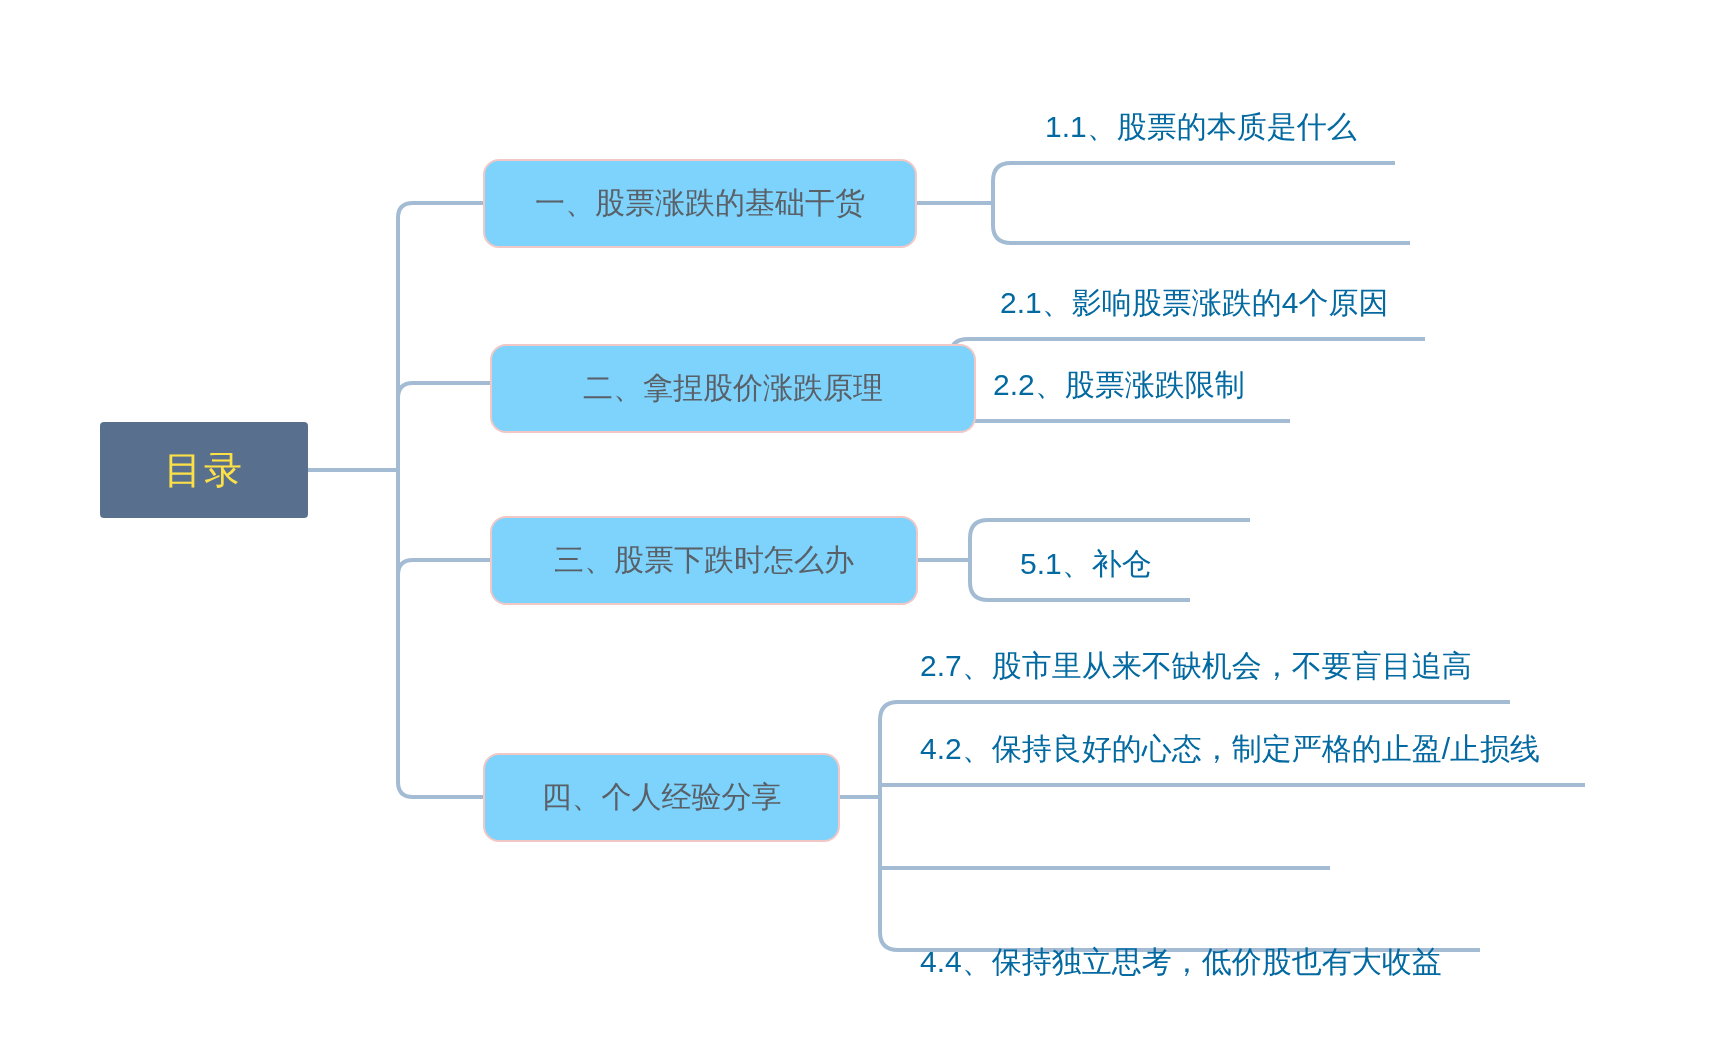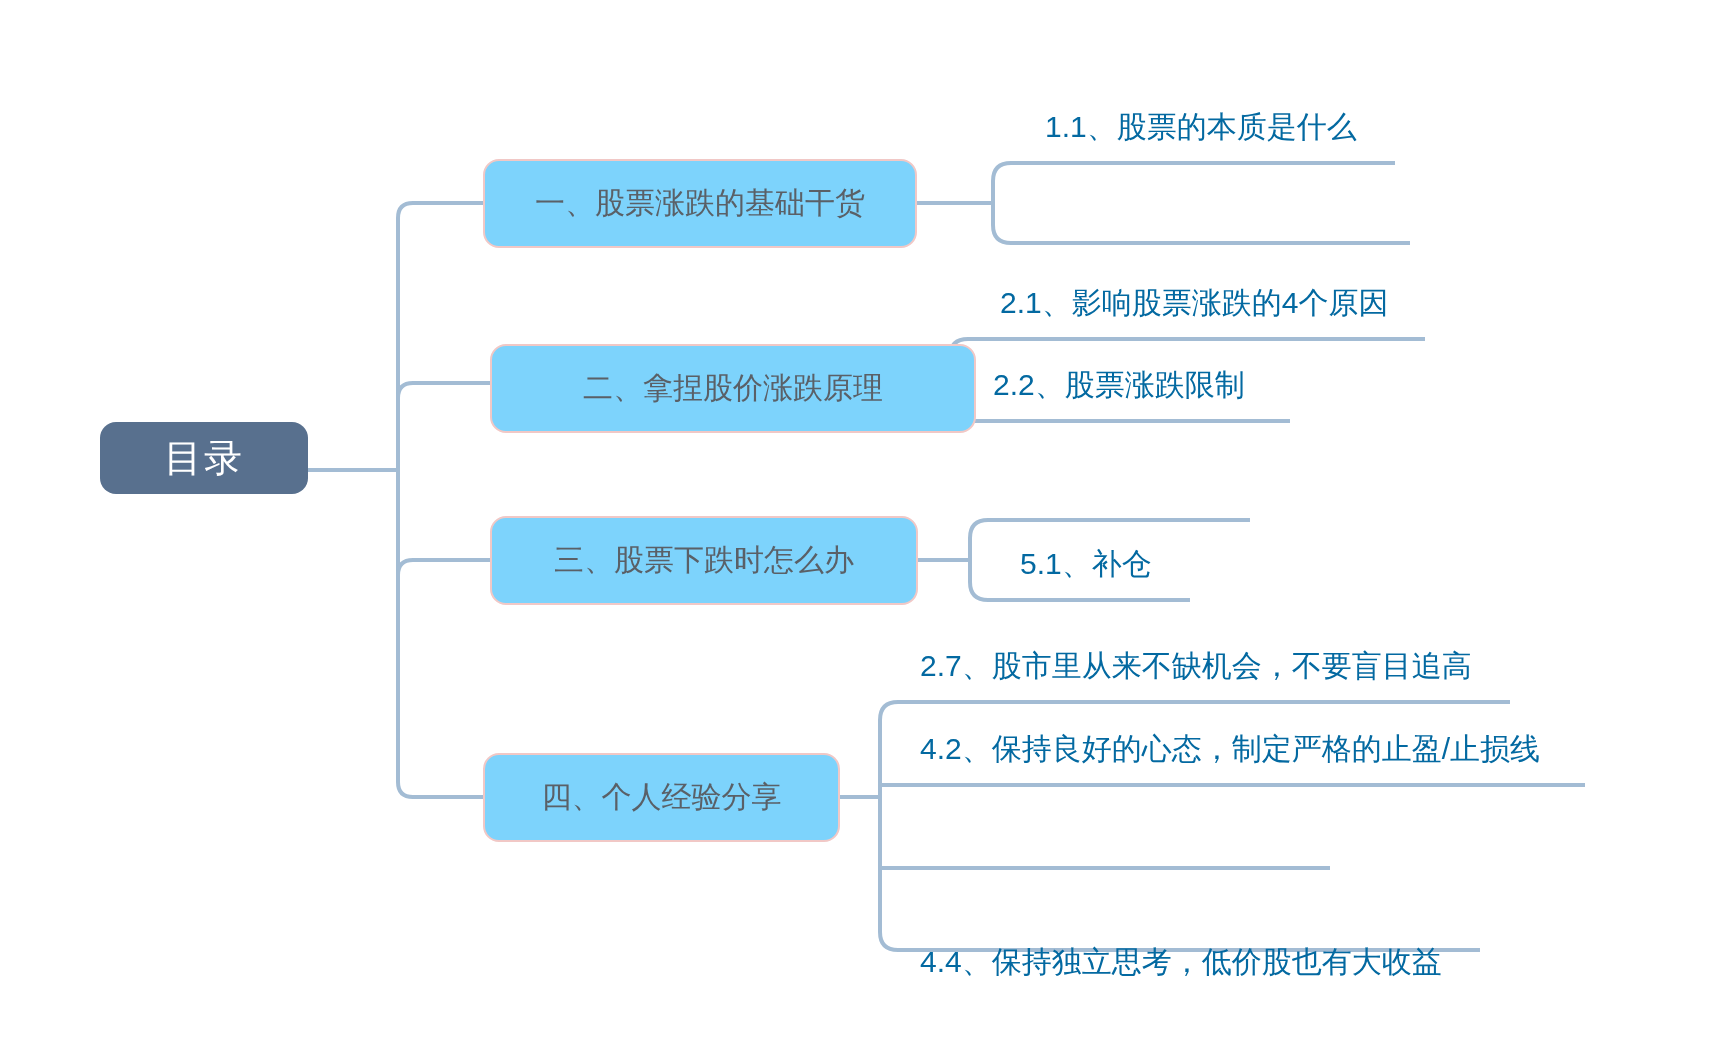--- a/index.html
+++ b/index.html
@@ -22,27 +22,27 @@
     height: 1056px;
   }
   #edges path {
     fill: none;
     stroke: #A3BCD4;
     stroke-width: 4;
   }
   .root-node {
     position: absolute;
     left: 100px; top: 422px;
-    width: 208px; height: 72px;
+    width: 208px; height: 96px;
     background: #58708E;
-    border-radius: 16px;
+    border-radius: 4px;
     display: flex;
     align-items: center;
     justify-content: center;
-    color: #ffffff;
+    color: #fde047;
     font-size: 38px;
     letter-spacing: 2px;
   }
   .branch-node {
     position: absolute;
     height: 89px;
     background: #7dd3fc;
     border: 2px solid #F1C8C6;
     border-radius: 16px;
     box-sizing: border-box;

